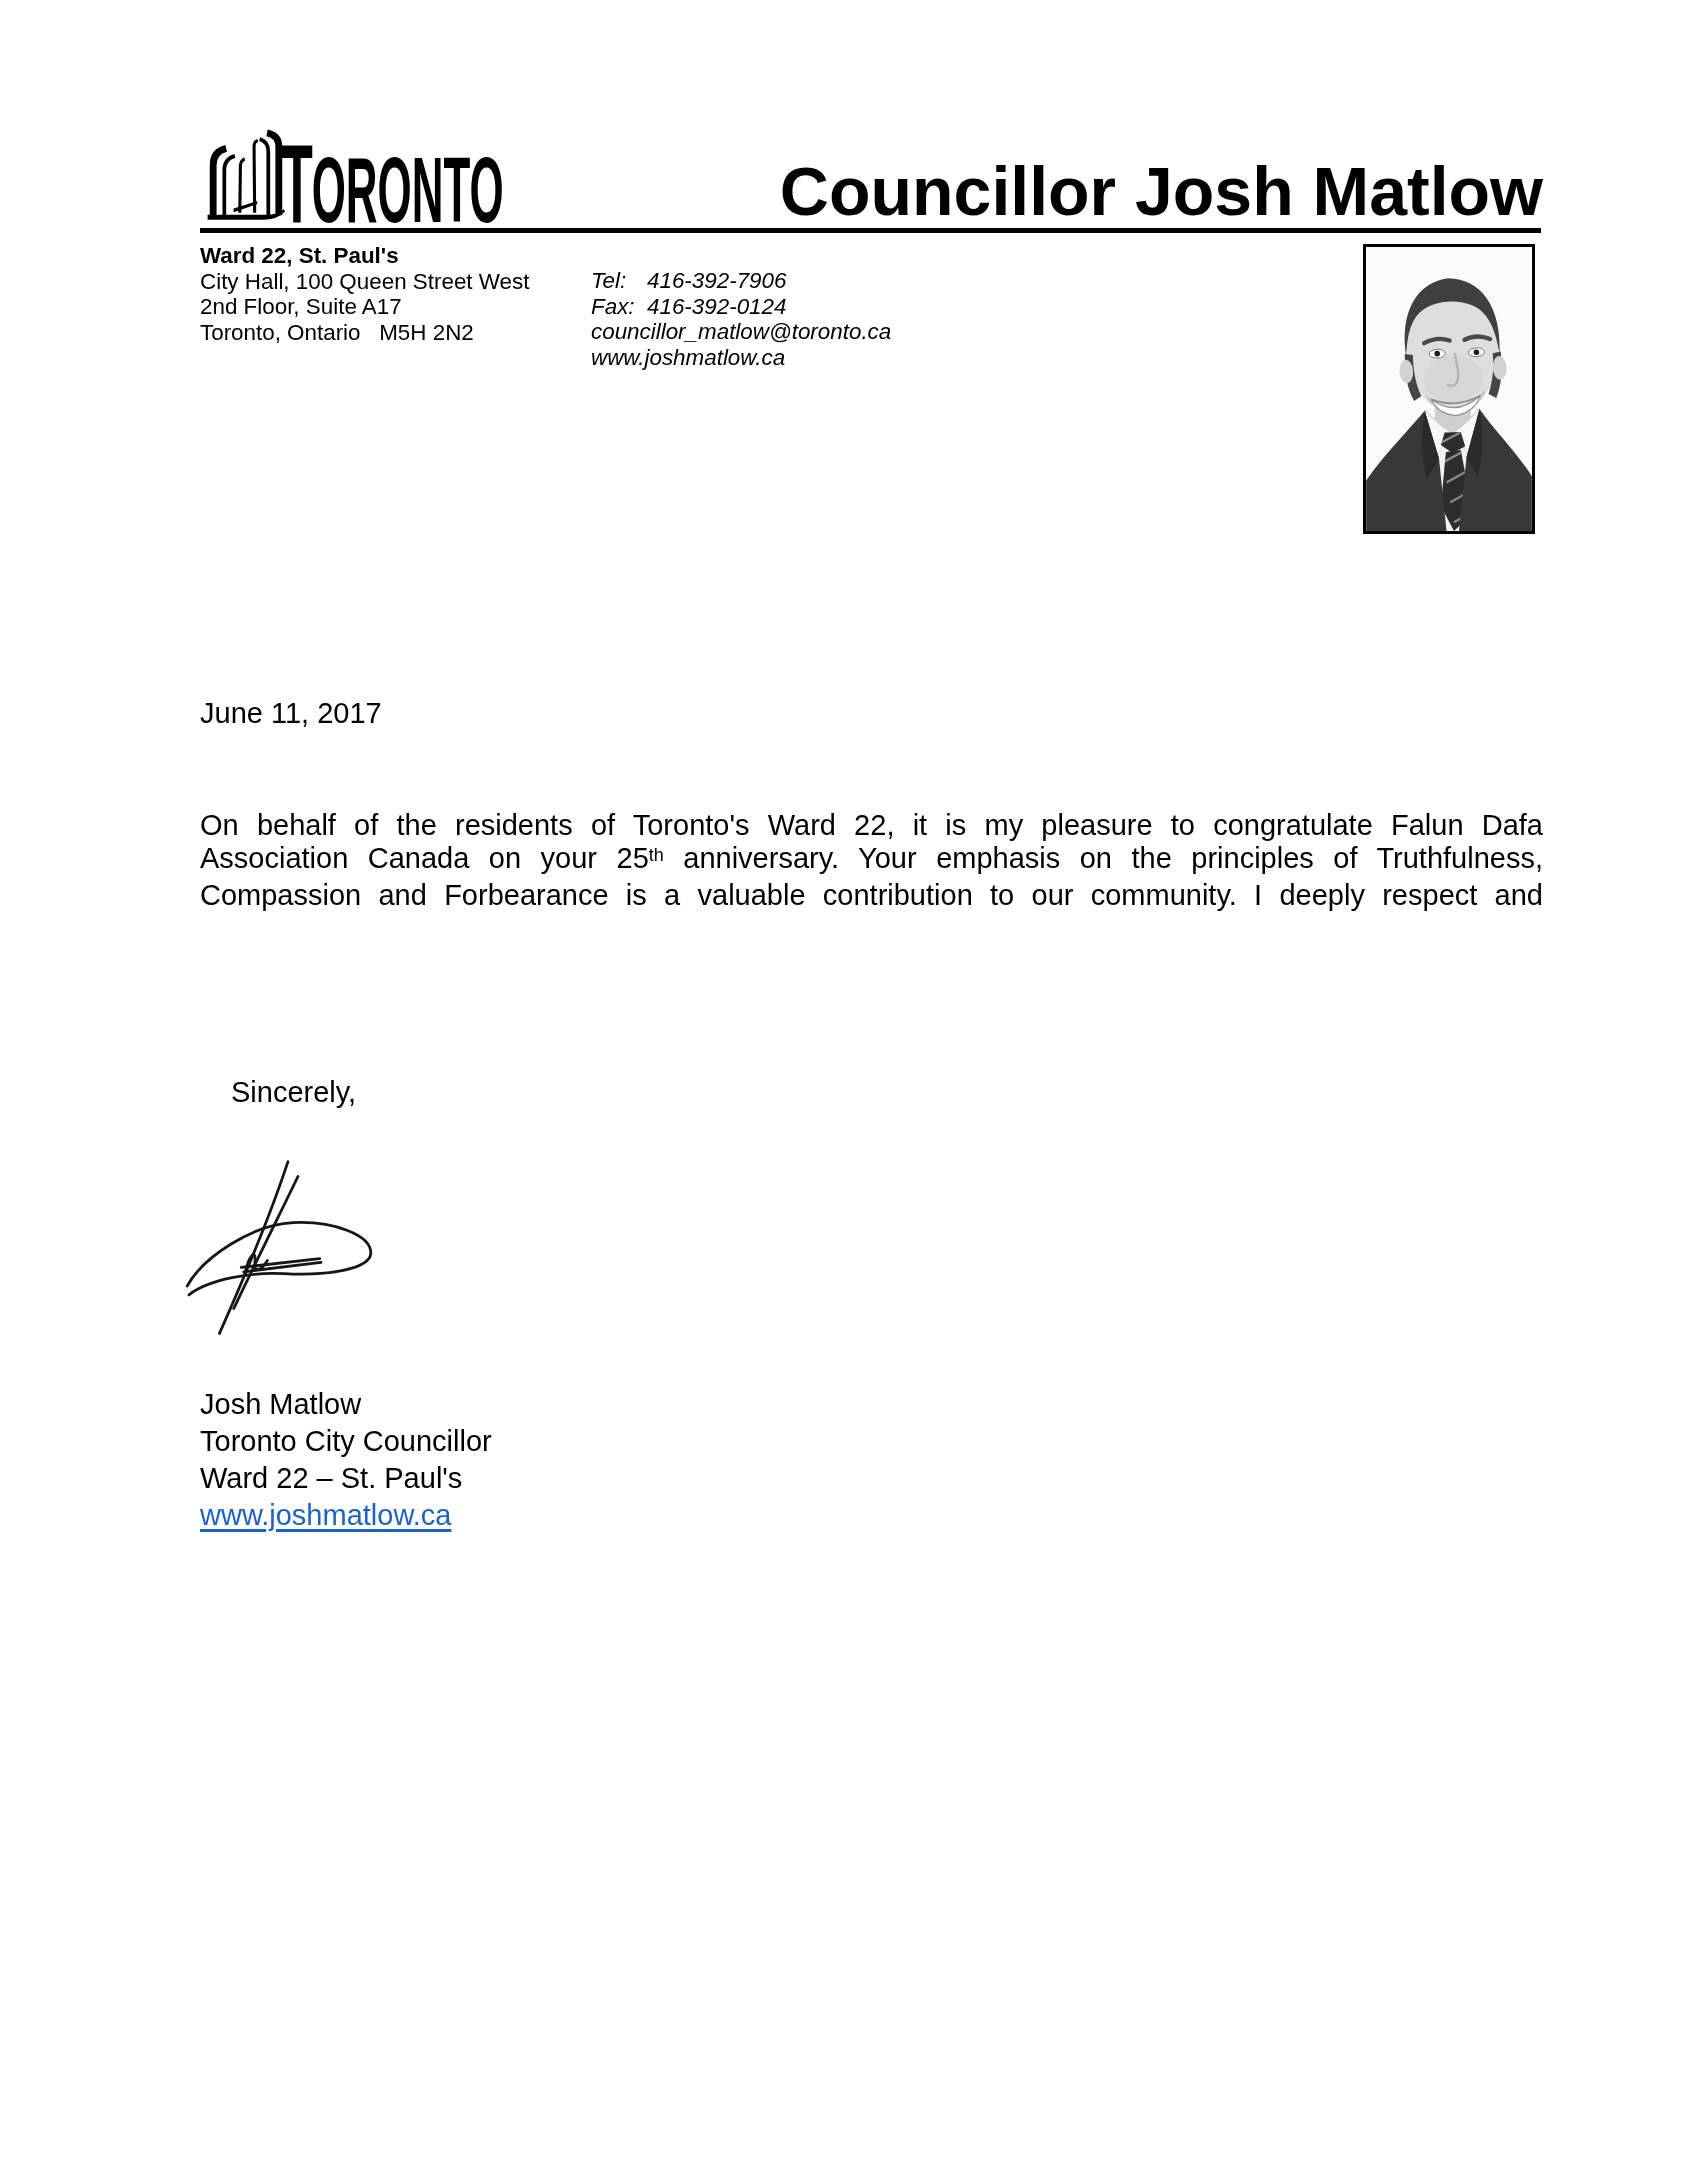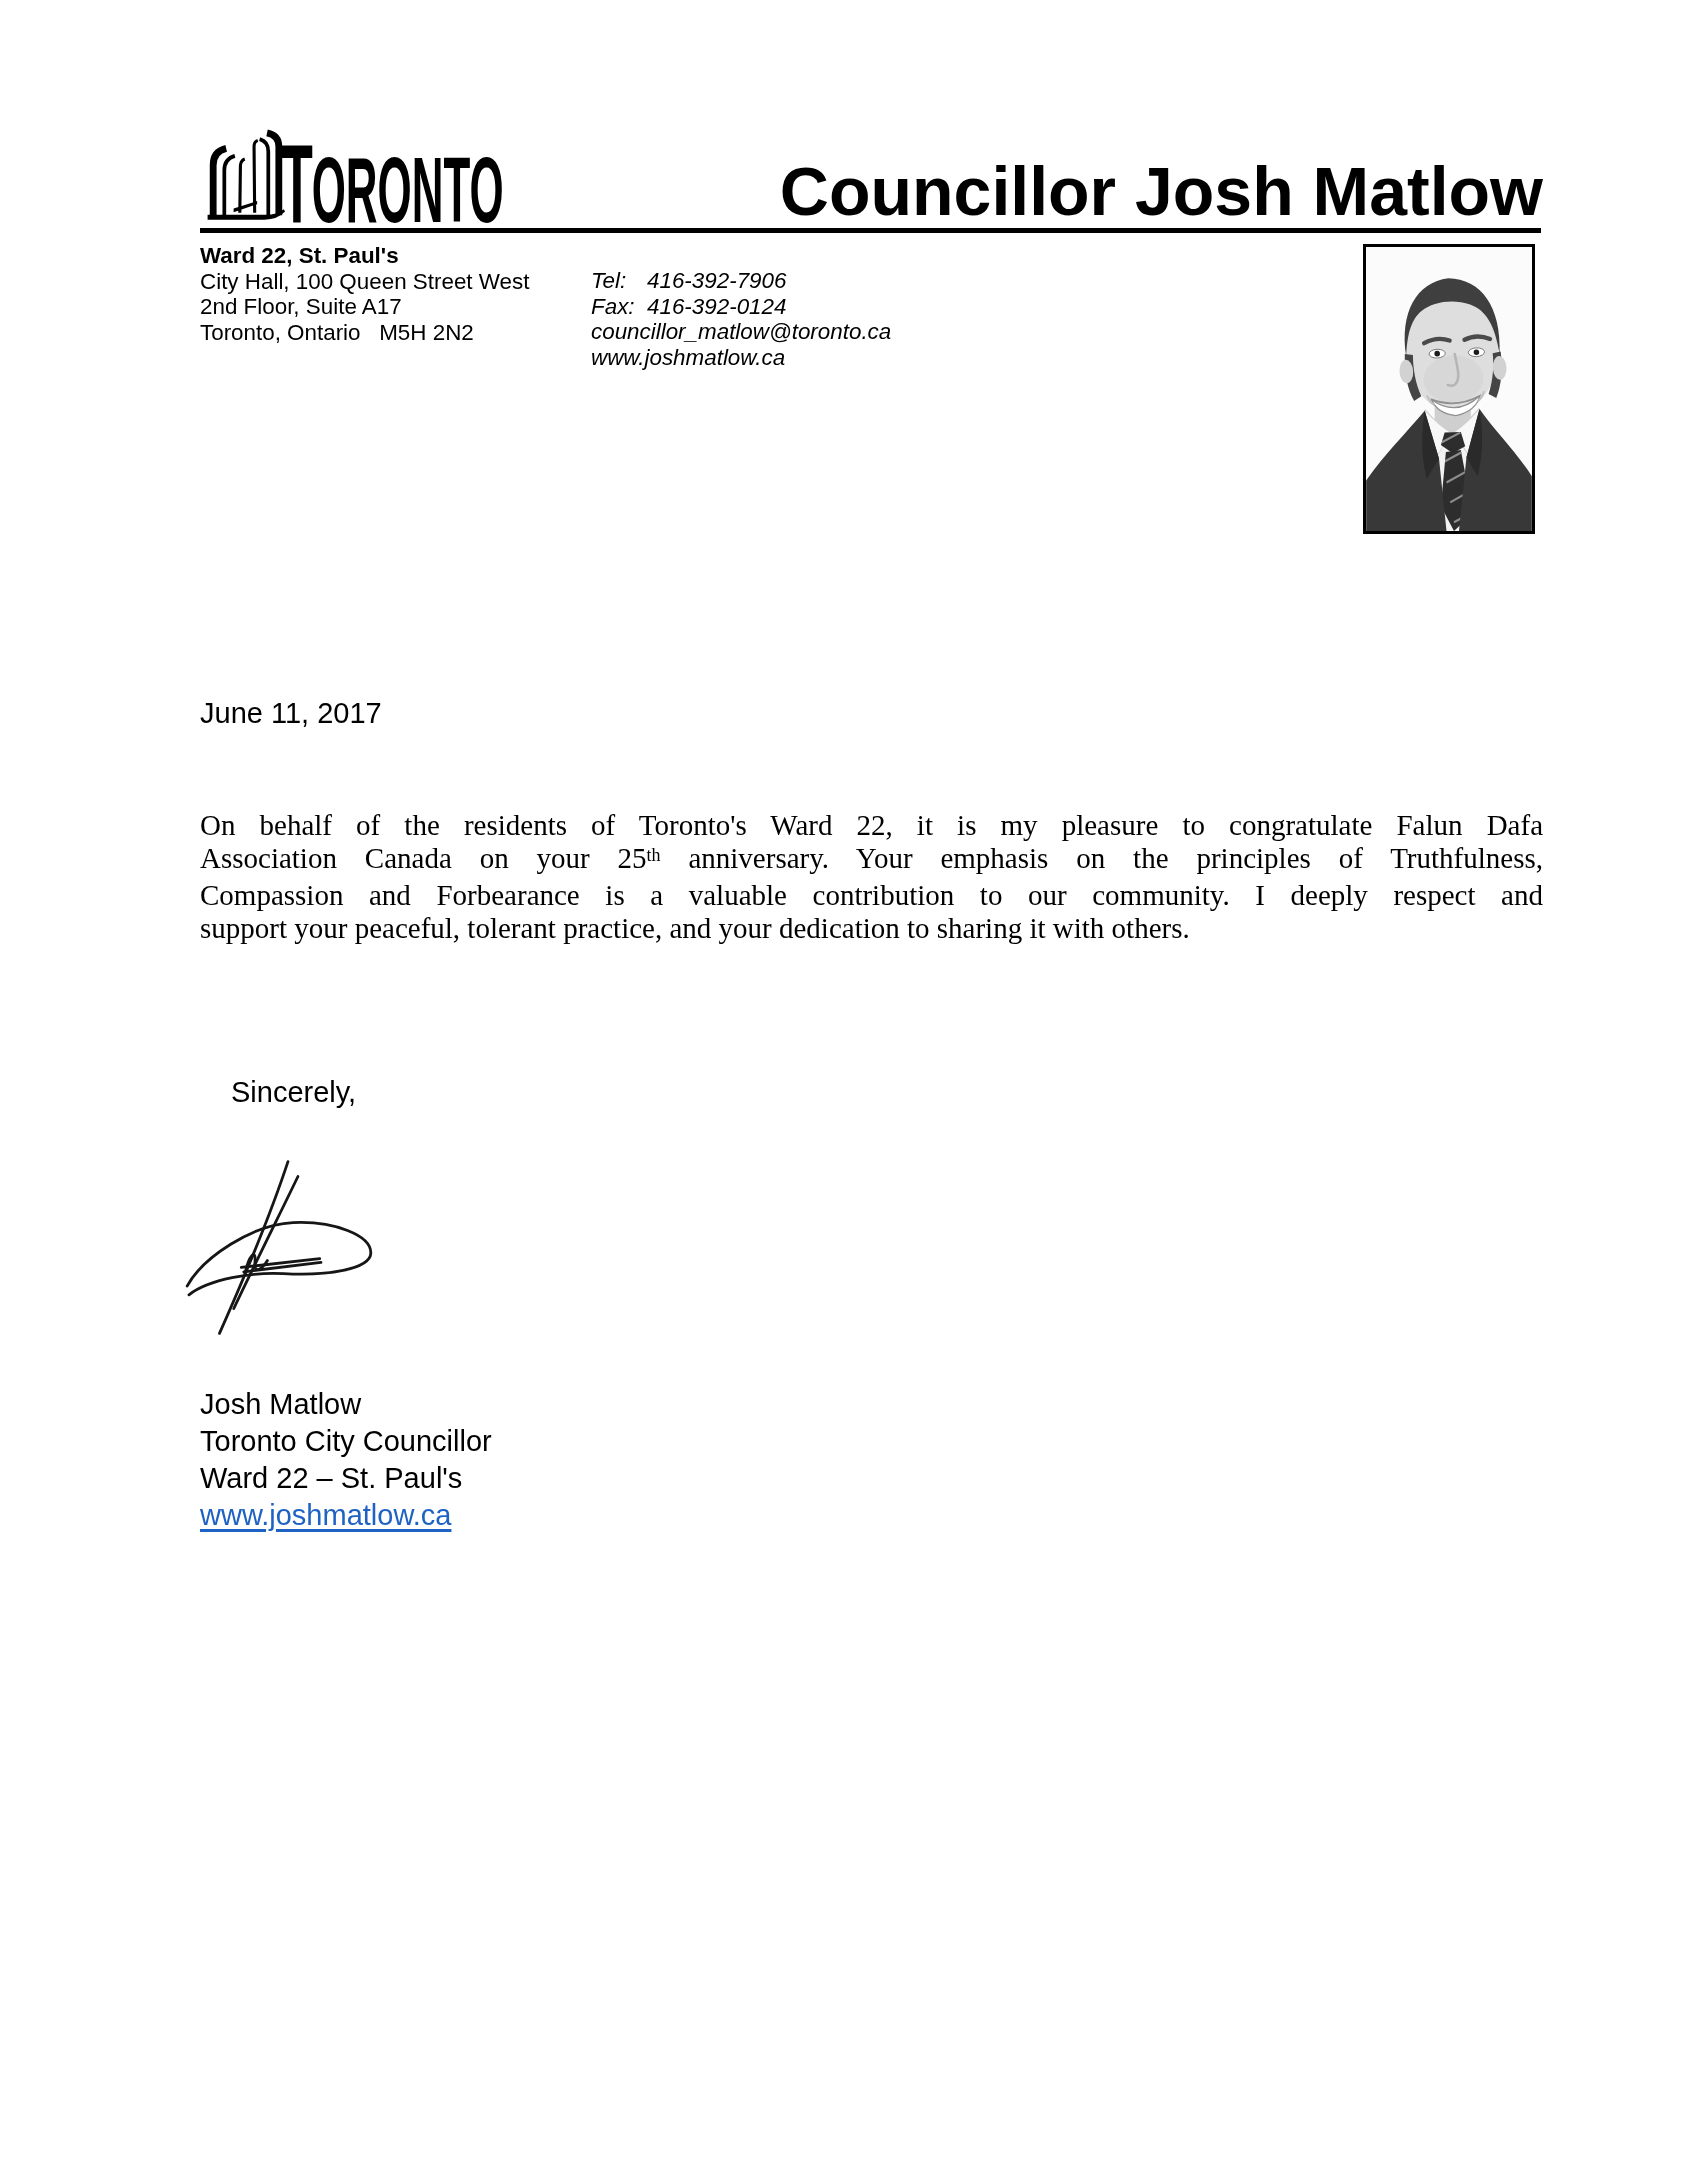--- a/index.html
+++ b/index.html
@@ -38,21 +38,21 @@
 
   
   .photo-frame {
     left: 1363px; top: 244px; width: 166px; height: 284px;
     border: 3.7px solid #000000; background: #fbfbfb;
   }
   .photo-frame svg { display: block; }
 
   
   .date-line   { left: 200px; top: 697px; font-size: 29px; line-height: 33px; white-space: nowrap; }
-  .body-para   { left: 200px; top: 809px; width: 1343px; font-size: 29px; line-height: 33px; font-family: Liberation Serif, serif; }
+  .body-para   { left: 200px; top: 809px; width: 1343px; font-size: 29px; line-height: 33px; }
   .body-para .jline { text-align: justify; text-align-last: justify; }
   .body-para .lline { text-align: left; }
   .body-para sup { font-size: 62%; position: relative; top: -0.38em; vertical-align: baseline; }
   .closing-line { left: 200px; top: 1076px; font-size: 29px; line-height: 33px; margin-left: 31px; }
 
   .signature-box { left: 184px; top: 1154px; width: 193px; height: 182px; }
 
   .signoff-block { left: 200px; top: 1386px; font-size: 29px; line-height: 37px; }
   .signoff-link {
     color: #1e63c4;
@@ -160,21 +160,20 @@
       </g>
     </svg>
   </div>
 
   <div class="abs date-line">June 11, 2017</div>
 
   <div class="abs body-para">
     <div class="jline">On behalf of the residents of Toronto's Ward 22, it is my pleasure to congratulate Falun Dafa</div>
     <div class="jline"><span>Association Canada on your 25</span><sup>th</sup><span> anniversary. Your emphasis on the principles of Truthfulness,</span></div>
     <div class="jline">Compassion and Forbearance is a valuable contribution to our community. I deeply respect and</div>
-    <div class="lline">support your peaceful, tolerant practice, and your dedication to sharing it with others.</div>
   </div>
 
   <div class="abs closing-line">Sincerely,</div>
 
   <svg class="abs signature-box" viewBox="0 0 310 292">
     <g fill="none" stroke="#161616" stroke-width="4.5" stroke-linecap="round">
       <path d="M 57,288 C 88,218 138,100 167,12"></path>
       <path d="M 80,248 C 114,176 160,84 183,36"></path>
       <path d="M 5,212 C 30,166 110,113 175,110 C 240,107 302,130 300,160 C 298,185 230,196 160,192 C 110,189 40,201 8,226"></path>
       <path d="M 98,192 C 104,162 116,151 114,173 C 112,193 124,187 134,171"></path>

